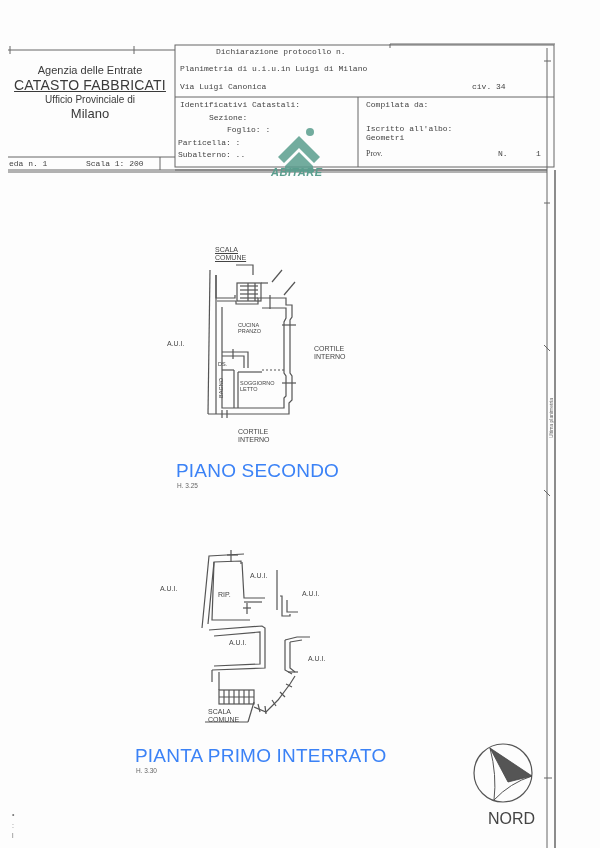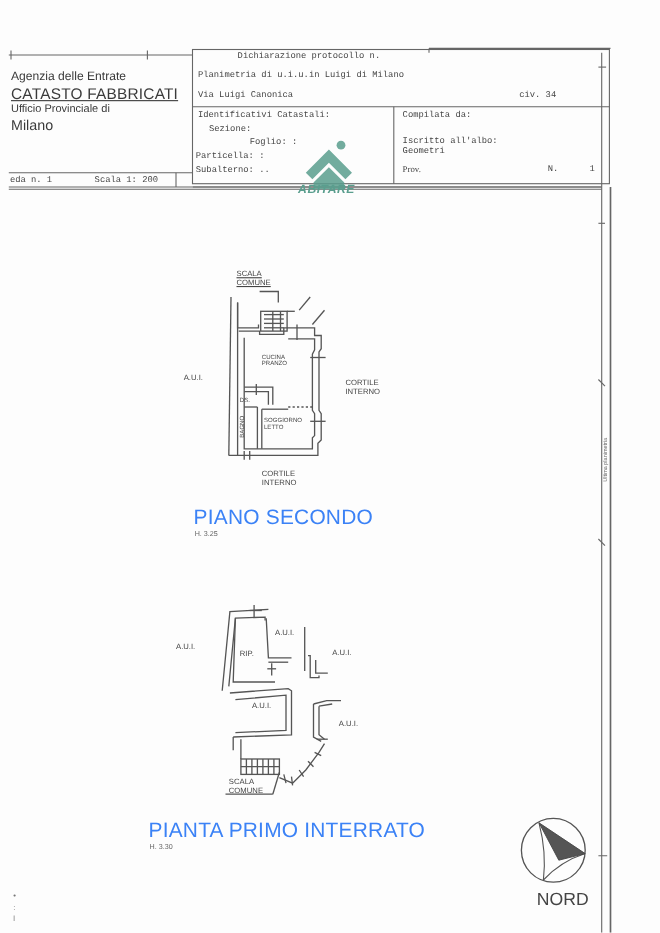--- a/index.html
+++ b/index.html
@@ -2,21 +2,21 @@
 <html><head>
 <meta charset="utf-8">
 <style>
   html, body { margin: 0; padding: 0; }
   body {
     width: 600px; height: 848px; position: relative; overflow: hidden;
     background: #fdfdfd; font-family: "Liberation Sans", sans-serif; color: #333;
   }
   .abs { position: absolute; }
   .mono { font-family: "Liberation Mono", monospace; color: #444; font-size: 8px; white-space: nowrap; }
-  .agency { position: absolute; left: 10px; top: 64px; width: 160px; color: #3a3a3a; line-height: 1.2; }
+  .agency { position: absolute; left: 10px; top: 64px; width: 160px; text-align: center; color: #3a3a3a; line-height: 1.2; }
   .agency .l1 { font-size: 11px; }
   .agency .l2 { font-size: 14px; font-weight: 500; letter-spacing: 0.2px; text-decoration: underline; }
   .agency .l3 { font-size: 10px; }
   .agency .l4 { font-size: 13px; }
   .plan-label { position: absolute; font-size: 7px; color: #444; line-height: 1.15; text-align: left; }
   .plan-title { position: absolute; color: #3b82f6; font-size: 19px; letter-spacing: 0.2px; white-space: nowrap; }
   .plan-h { position: absolute; color: #666; font-size: 6.5px; }
   svg { position: absolute; left: 0; top: 0; }
 </style>
 </head>
@@ -59,21 +59,21 @@
   <div class="l3">Ufficio Provinciale di</div>
   <div class="l4">Milano</div>
 </div>
 
 <div class="abs mono" style="left:192px;top:47px;margin-left:24px;">Dichiarazione protocollo n.</div>
 <div class="abs mono" style="left:180px;top:64px;">Planimetria di u.i.u.in Luigi di Milano</div>
 <div class="abs mono" style="left:180px;top:82px;">Via Luigi Canonica</div>
 <div class="abs mono" style="left:472px;top:82px;">civ. 34</div>
 
 <div class="abs mono" style="left:180px;top:100px;">Identificativi Catastali:</div>
-<div class="abs mono" style="left:190px;top:113px;">Sezione:</div>
+<div class="abs mono" style="left:209px;top:113px;">Sezione:</div>
 <div class="abs mono" style="left:186px;top:125px;padding-left:41px;">Foglio: :</div>
 <div class="abs mono" style="left:178px;top:138px;">Particella: :</div>
 <div class="abs mono" style="left:178px;top:150px;">Subalterno: ..</div>
 
 <div class="abs mono" style="left:366px;top:100px;">Compilata da:</div>
 <div class="abs mono" style="left:366px;top:124px;">Iscritto all'albo:</div>
 <div class="abs mono" style="left:366px;top:133px;">Geometri</div>
 <div class="abs mono" style="left:366px;top:149px;font-family:Liberation Serif, serif;">Prov.</div>
 <div class="abs mono" style="left:498px;top:149px;">N.</div>
 <div class="abs mono" style="left:536px;top:149px;">1</div>

